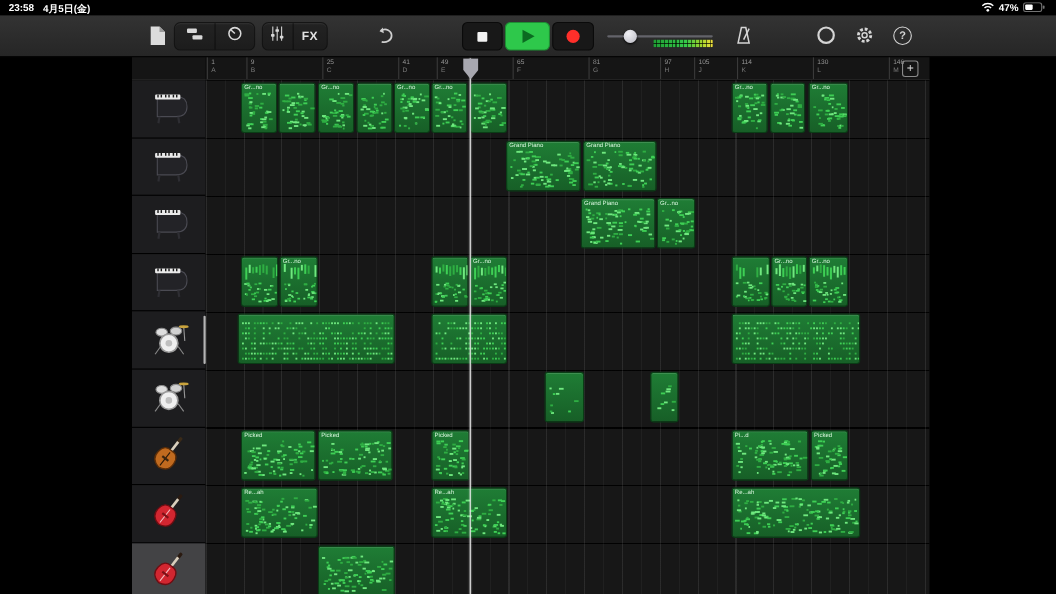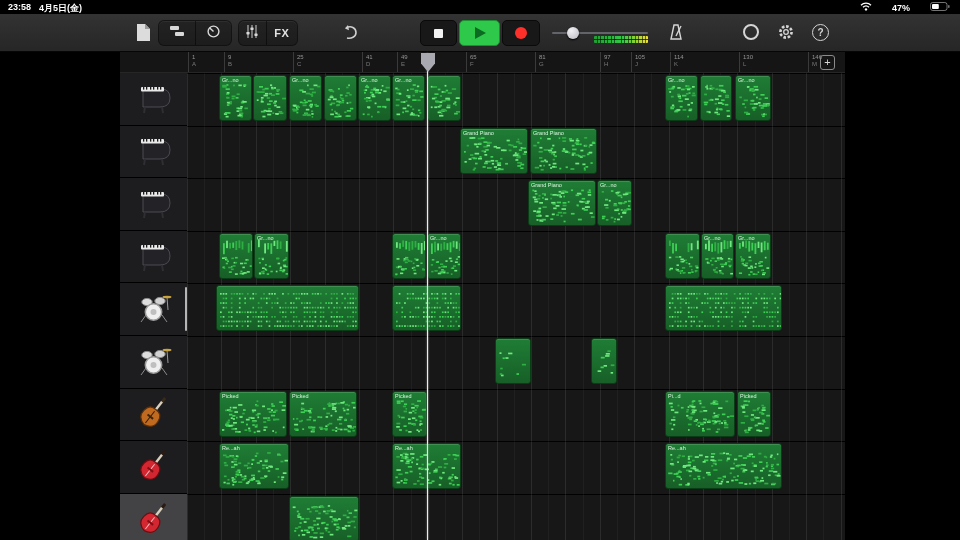--- a/index.html
+++ b/index.html
@@ -2,21 +2,21 @@
 <html><head>
 <meta charset="utf-8">
 <style>
   *{box-sizing:border-box;margin:0;padding:0}
   html,body{width:960px;height:540px;background:#000;overflow:hidden}
   body{position:relative;font-family:"Liberation Sans",sans-serif;color:#ddd}
 
   
   .status{position:absolute;top:0;left:0;width:100%;height:14px;font-size:9px;color:#fff}
   .status .sleft{position:absolute;left:8px;top:2px;display:flex;gap:8px;font-weight:bold}
-  .status .sright{position:absolute;right:10px;top:2px;display:flex;align-items:center;gap:20px;font-weight:bold}
+  .status .sright{position:absolute;right:10px;top:2px;display:flex;gap:4px;font-weight:bold}
 
   
   .toolbar{position:absolute;top:14px;left:0;width:100%;height:38px;
     background:linear-gradient(#333,#262626);border-bottom:1px solid #060606}
   .tbi{position:absolute;display:flex;align-items:center;justify-content:center;color:#d8d8d8}
   .grp{position:absolute;top:6px;height:26px;background:rgba(0,0,0,.28);border:1px solid rgba(0,0,0,.4);
     border-radius:6px;display:flex;align-items:center;box-shadow:inset 0 1px rgba(255,255,255,.05)}
   .cell{height:100%;display:flex;align-items:center;justify-content:center}
   .vdiv{width:1px;height:100%;background:rgba(0,0,0,.5)}
   .fx{font-size:11px;font-weight:bold;color:#e2e2e2;letter-spacing:.5px}

